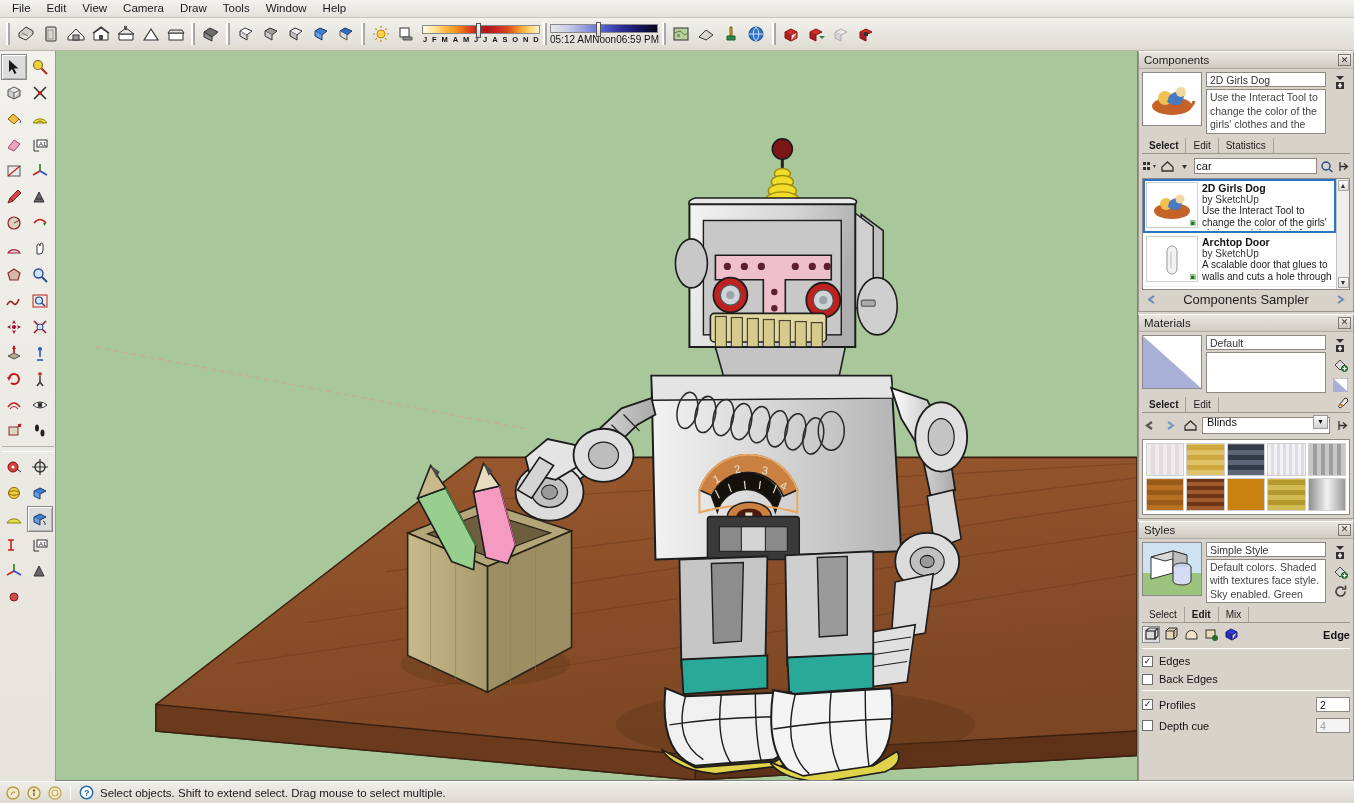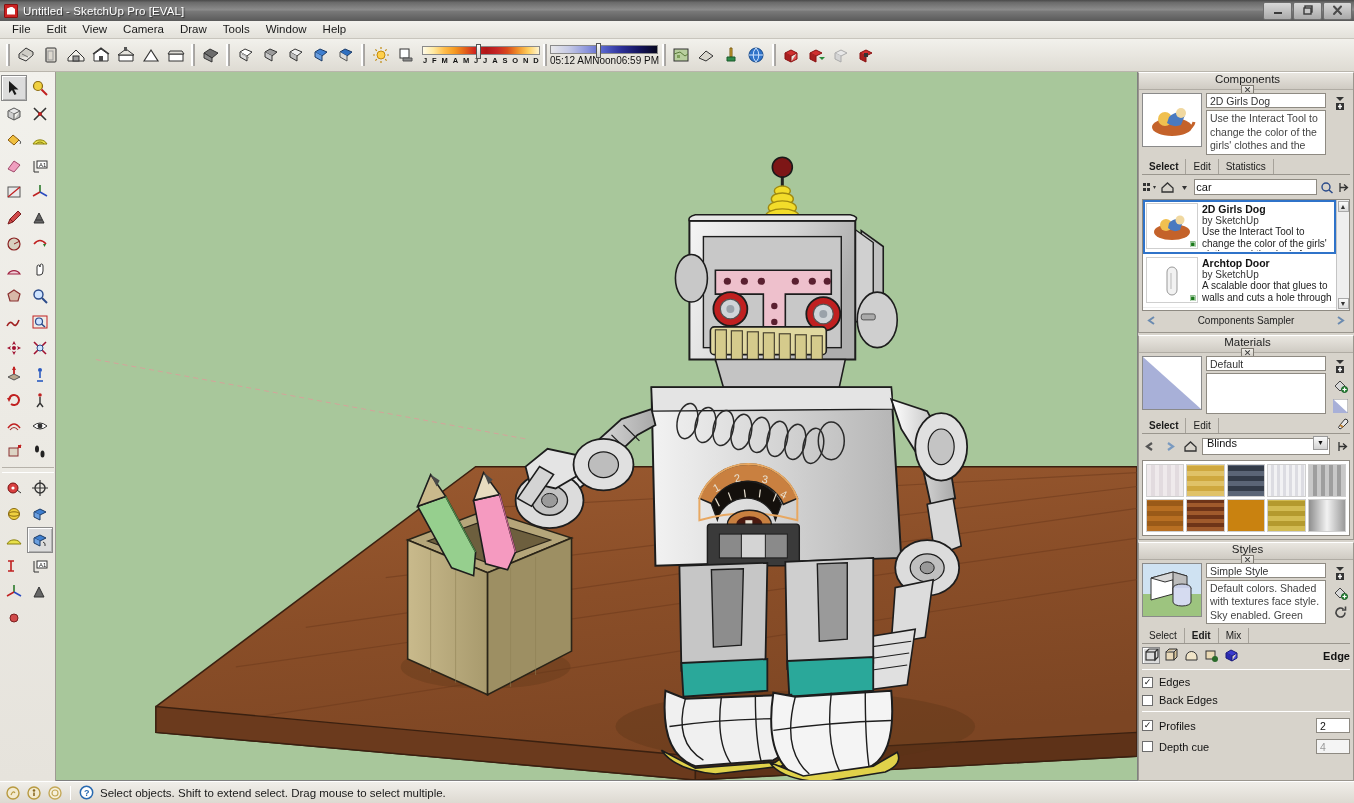--- a/index.html
+++ b/index.html
@@ -100,21 +100,21 @@
     border: 1px solid #808080; border-top:none; border-left:none; background:#a8c79b; }
   .viewport svg { display:block; width:100%; height:100%; }
 
   
   .rightdock { width: 216px; flex: 0 0 216px; background: #d7d3cb;
     display:flex; flex-direction:column; }
   .panel { background:#d7d3cb; border:1px solid #9a968e; border-top:1px solid #fff; }
   .panel-head {
     height: 17px; display:flex; align-items:center; justify-content:space-between;
     background: linear-gradient(to bottom,#e9e6e0,#cfcbc3);
-    padding: 0 2px 0 5px; border-bottom:1px solid #b0aca4;flex-direction:column;
+    padding: 0 2px 0 5px; border-bottom:1px solid #b0aca4;
   }
   .panel-title { font-size: 11.5px; color:#1d1d1d; }
   .pclose { width:13px; height:12px; border:1px solid #7e7a72; background:linear-gradient(to bottom,#f0eee9,#c9c5bd);
     display:flex; align-items:center; justify-content:center; font-size:9px; color:#333; line-height:1; }
   .panel-body { padding: 3px; }
 
   .prev-row { display:flex; gap:4px; background:#d7d3cb; }
   .thumbbox { width:60px; height:54px; background:#fff; border:1px solid #8a8a8a; flex:0 0 60px;
     display:flex; align-items:center; justify-content:center; overflow:hidden;}
   .namefields { flex:1 1 auto; display:flex; flex-direction:column; gap:2px; }
@@ -146,21 +146,21 @@
   .lbadge { position:absolute; right:1px; bottom:0px; font-size:7px; color:#1a7a1a; }
   .ltext { flex:1 1 auto; overflow:hidden; }
   .ltitle { font-size:10.5px; font-weight:bold; color:#111; line-height:12px; }
   .lby { font-size:10px; color:#333; line-height:11.5px; }
   .ldesc { font-size:10px; color:#222; line-height:11.5px; }
   .vscroll { width:13px; flex:0 0 13px; background:#efefef; border-left:1px solid #c4c4c4;
      display:flex; flex-direction:column; justify-content:space-between; align-items:center; }
   .varrow { width:11px; height:11px; display:flex; align-items:center; justify-content:center; font-size:7px; color:#333;
      background:linear-gradient(to bottom,#fbfbfb,#dcdcdc); border:1px solid #a9a9a9; margin:1px 0;}
   .listfoot { display:flex; align-items:center; justify-content:space-between; margin-top:2px; padding:0 2px; }
-  .footlabel { font-size:10px; color:#222; flex:1 1 auto; text-align:center; }
+  .footlabel { font-size:13px; color:#222; flex:1 1 auto; text-align:center; }
 
   .mat-toolrow { display:flex; align-items:center; gap:4px; margin-top:4px; height:18px; }
   .combo { flex:1 1 auto; height:17px; background:#fff; border:1px solid #8e8a82;
      display:flex; align-items:center; justify-content:space-between; padding:0 1px 8px 4px; font-size:11px; color:#111;}
   .combo-arrow { width:15px; height:14px; background:linear-gradient(to bottom,#fafafa,#d2d2d2);
      border:1px solid #9a9a9a; display:flex; align-items:center; justify-content:center; font-size:7px; }
   .swatchgrid { display:grid; grid-template-columns:repeat(5,1fr); gap:2px; margin-top:4px;
      background:#fff; border:1px solid #8e8a82; padding:3px; }
   .swatch { height:33px; border:1px solid #cfcfcf; }
   .styleicons { display:flex; align-items:center; gap:2px; margin-top:3px; }
@@ -185,42 +185,20 @@
   }
   .sb-icon { width:15px; height:15px; display:flex; align-items:center; justify-content:center; }
   .sb-sep { width:1px; height:14px; background:#b4b0a8; border-right:1px solid #fff; margin:0 2px; }
   .sb-text { font-size:11.5px; color:#1a1a1a; }
 </style>
 </head>
 <body>
 
 <div id="app">
 
-  <div class="titlebar">
-    <div class="title-icon"></div>
-    <div class="title-text">Untitled - SketchUp Pro [EVAL]</div>
-    <div class="wincontrols">
-      <div class="wc">
-        <svg width="12" height="10" viewBox="0 0 12 10">
-            <rect x="2" y="6" width="8" height="2" fill="#3a3a3a"></rect>
-          </svg>
-      </div>
-      <div class="wc">
-        <svg width="12" height="11" viewBox="0 0 12 11">
-            <rect x="3" y="1" width="7" height="6" fill="none" stroke="#3a3a3a" stroke-width="1.4"></rect>
-            <rect x="2" y="3" width="7" height="6" fill="#c6c6c6" stroke="#3a3a3a" stroke-width="1.4"></rect>
-          </svg>
-      </div>
-      <div class="wc">
-        <svg width="13" height="11" viewBox="0 0 13 11">
-            <path d="M3 1.5 L10 9 M10 1.5 L3 9" stroke="#4a4a4a" stroke-width="2" stroke-linecap="round"></path>
-          </svg>
-      </div>
-    </div>
-  </div>
 
   <div class="menubar">
     <div class="mi">File</div>
     <div class="mi">Edit</div>
     <div class="mi">View</div>
     <div class="mi">Camera</div>
     <div class="mi">Draw</div>
     <div class="mi">Tools</div>
     <div class="mi">Window</div>
     <div class="mi">Help</div>

